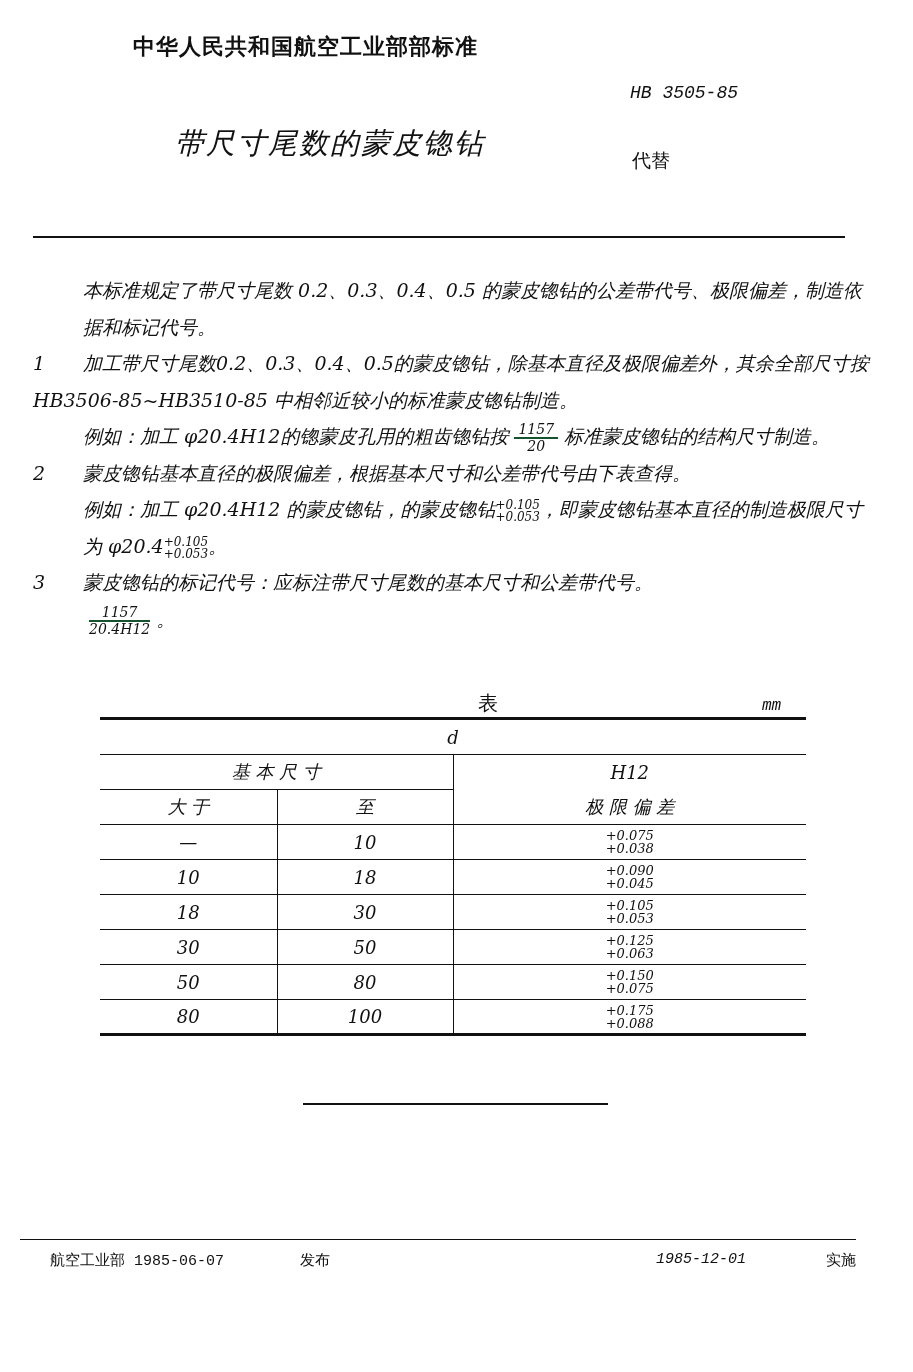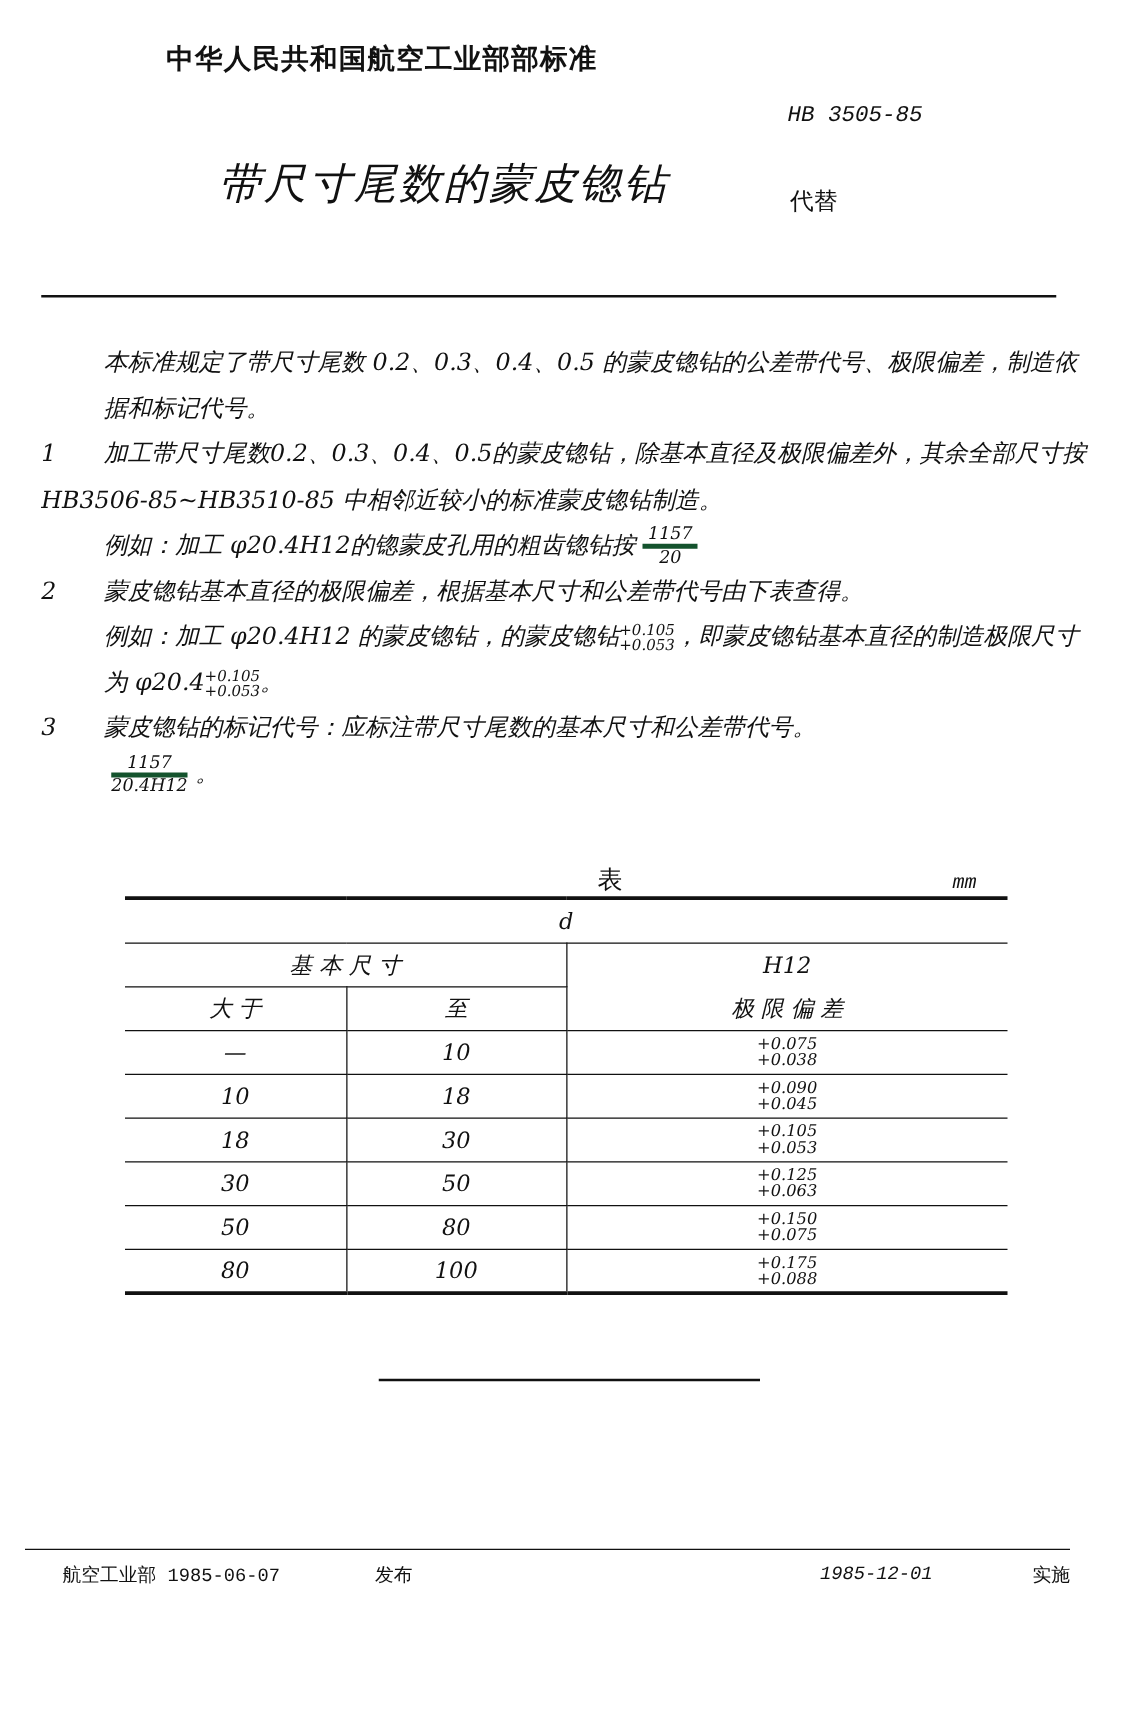--- a/index.html
+++ b/index.html
@@ -1,29 +1,29 @@
 <!DOCTYPE html>
 <html><head>
 <meta charset="utf-8">
 <style>
   html, body { margin:0; padding:0; background:#ffffff; }
   body { width:913px; height:1372px; position:relative; overflow:hidden;
          font-family:"DejaVu Sans", sans-serif; color:#111; }
   .abs { position:absolute;font-family:Liberation Mono, monospace; }
   .org { left:133px; top:32px; font-size:22px; font-weight:bold; letter-spacing:1px; }
   .code { left:630px; top:83px; font-size:18px; font-style:italic;text-align:center; }
-  .title { left:175px; top:124px; font-size:34px; letter-spacing:2px; font-family:"DejaVu Serif", serif; font-style:italic; }
+  .title { left:175px; top:124px; font-size:29px; letter-spacing:2px; font-family:"DejaVu Serif", serif; font-style:italic; }
   .replace { left:632px; top:148px; font-size:19px; font-family:Liberation Serif, serif; }
   .hr-top { left:33px; top:236px; width:812px; height:2px; background:#111; }
   .body-text { left:33px; top:272px; width:840px; font-size:19px; line-height:36.5px; font-style:italic; font-family:"DejaVu Serif", serif; }
   .body-text p { margin:0; }
   .ind { padding-left:50px; }
   .num { display:inline-block; width:50px; }
   .frac { display:inline-block; vertical-align:middle; text-align:center; font-size:14px; line-height:15px; margin:0 6px; }
-  .frac .n { display:block; border-bottom:4px solid #14532d; padding:0 4px; }
+  .frac .n { display:block; border-bottom:2px solid #14532d; padding:0 4px; }
   .frac .d { display:block; }
   .tol { display:inline-block; vertical-align:middle; font-size:12px; line-height:12px; }
   .tol span { display:block; }
   .tbl-cap { left:478px; top:690px; font-size:20px; font-family:"DejaVu Serif", serif; }
   .tbl-unit { left:762px; top:697px; font-size:16px; font-style:italic; }
   table.t { position:absolute; left:100px; top:717px; width:706px; border-collapse:collapse;
             font-family:"DejaVu Serif", serif; font-style:italic; }
   table.t td { text-align:center; border-bottom:1px solid #111; padding:0; }
   table.t tr.first td { border-top:3px solid #111; }
   table.t tr.last td { border-bottom:3px solid #111; }
@@ -45,21 +45,21 @@
 <div class="abs code">HB 3505-85</div>
 <div class="abs title">带尺寸尾数的蒙皮锪钻</div>
 <div class="abs replace">代替</div>
 <div class="abs hr-top"></div>
 
 <div class="abs body-text">
   <p class="ind">本标准规定了带尺寸尾数 0.2、0.3、0.4、0.5 的蒙皮锪钻的公差带代号、极限偏差，制造依据和标记代号。</p>
 
   <p><span class="num">1</span><span>加工带尺寸尾数0.2、0.3、0.4、0.5的蒙皮锪钻，除基本直径及极限偏差外，其余全部尺寸按 HB3506-85~HB3510-85 中相邻近较小的标准蒙皮锪钻制造。</span></p>
   <p class="ind">
-    <span>例如：加工 φ20.4H12的锪蒙皮孔用的粗齿锪钻按</span><span class="frac"><span class="n">1157</span><span class="d">20</span></span>
+    <span>例如：加工 φ20.4H12的锪蒙皮孔用的粗齿锪钻按</span><span class="frac"><span class="n">1157</span><span class="d">20</span></span><span>标准蒙皮锪钻的结构尺寸制造。</span>
   </p>
 
   <p><span class="num">2</span><span>蒙皮锪钻基本直径的极限偏差，根据基本尺寸和公差带代号由下表查得。</span></p>
   <p class="ind">
     <span>例如：加工 φ20.4H12 的蒙皮锪钻，的蒙皮锪钻</span><span class="tol"><span>+0.105</span><span>+0.053</span></span><span>，即蒙皮锪钻基本直径的制造极限尺寸为 φ20.4</span><span class="tol"><span>+0.105</span><span>+0.053</span></span><span>。</span>
   </p>
 
   <p><span class="num">3</span><span>蒙皮锪钻的标记代号：应标注带尺寸尾数的基本尺寸和公差带代号。</span></p>
   <p class="ind">
     <span class="frac"><span class="n">1157</span><span class="d">20.4H12</span></span><span>。</span>

